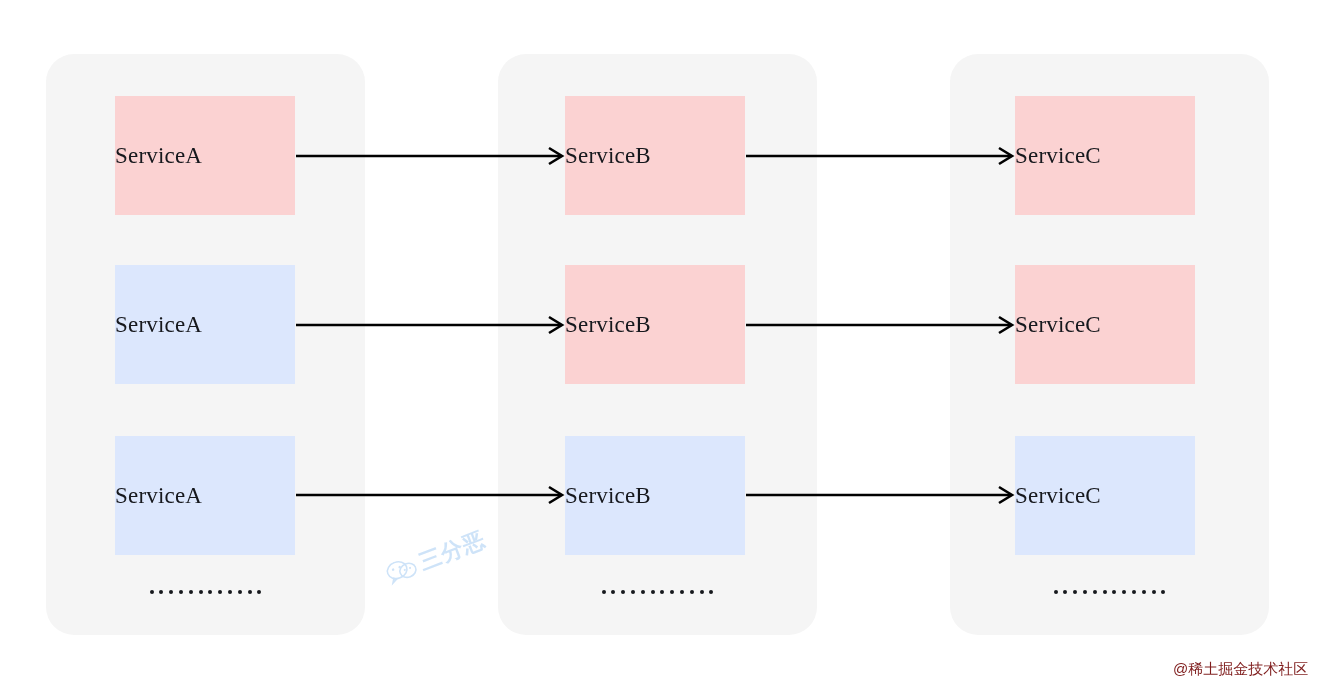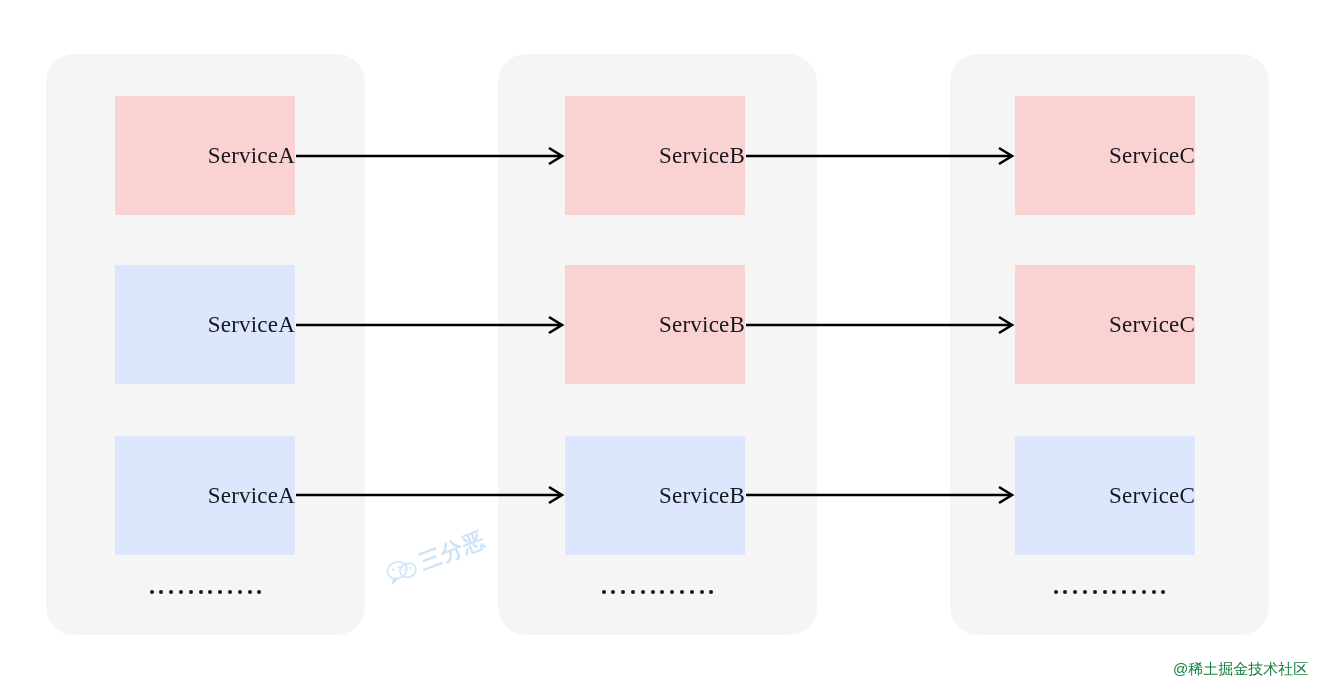--- a/index.html
+++ b/index.html
@@ -23,21 +23,21 @@
     position: absolute;
     background: #f5f5f5;
     border-radius: 28px;
   }
 
   
   .service-box {
     position: absolute;
     display: flex;
     align-items: center;
-    justify-content: flex-end;
+    justify-content: flex-start;
     box-sizing: border-box;
   }
   .service-box .box-label {
     font-family: "Liberation Serif", "DejaVu Serif", serif;
     font-size: 23px;
     color: #16181d;
     letter-spacing: 0.2px;
     white-space: nowrap;
   }
   .fill-pink { background: #fbd2d2; }
@@ -204,15 +204,15 @@
       <path d="M5 15.5 L2.5 19.5 L7 17.2 Z" fill="none" stroke="#bcd9f6" stroke-width="1.6"></path>
       <circle cx="7.4" cy="7" r="1.25" fill="#bcd9f6"></circle>
       <circle cx="14.4" cy="7" r="1.25" fill="#bcd9f6"></circle>
       <ellipse cx="21" cy="13" rx="8.2" ry="6.8" fill="none" stroke="#bcd9f6" stroke-width="1.6"></ellipse>
       <circle cx="18.2" cy="11.5" r="1.05" fill="#bcd9f6"></circle>
       <circle cx="23.8" cy="11.5" r="1.05" fill="#bcd9f6"></circle>
     </svg>
     <span class="wm-text">三分恶</span>
   </div>
 
-  <div class="wm-corner" id="wm-corner" style="left: 1173px; top: 660px; color: #15803d;">@稀土掘金技术社区</div>
+  <div class="wm-corner" id="wm-corner" style="left: 1173px; top: 660px; color: #7f1d1d;">@稀土掘金技术社区</div>
 
 </div>
 
 </body></html>

